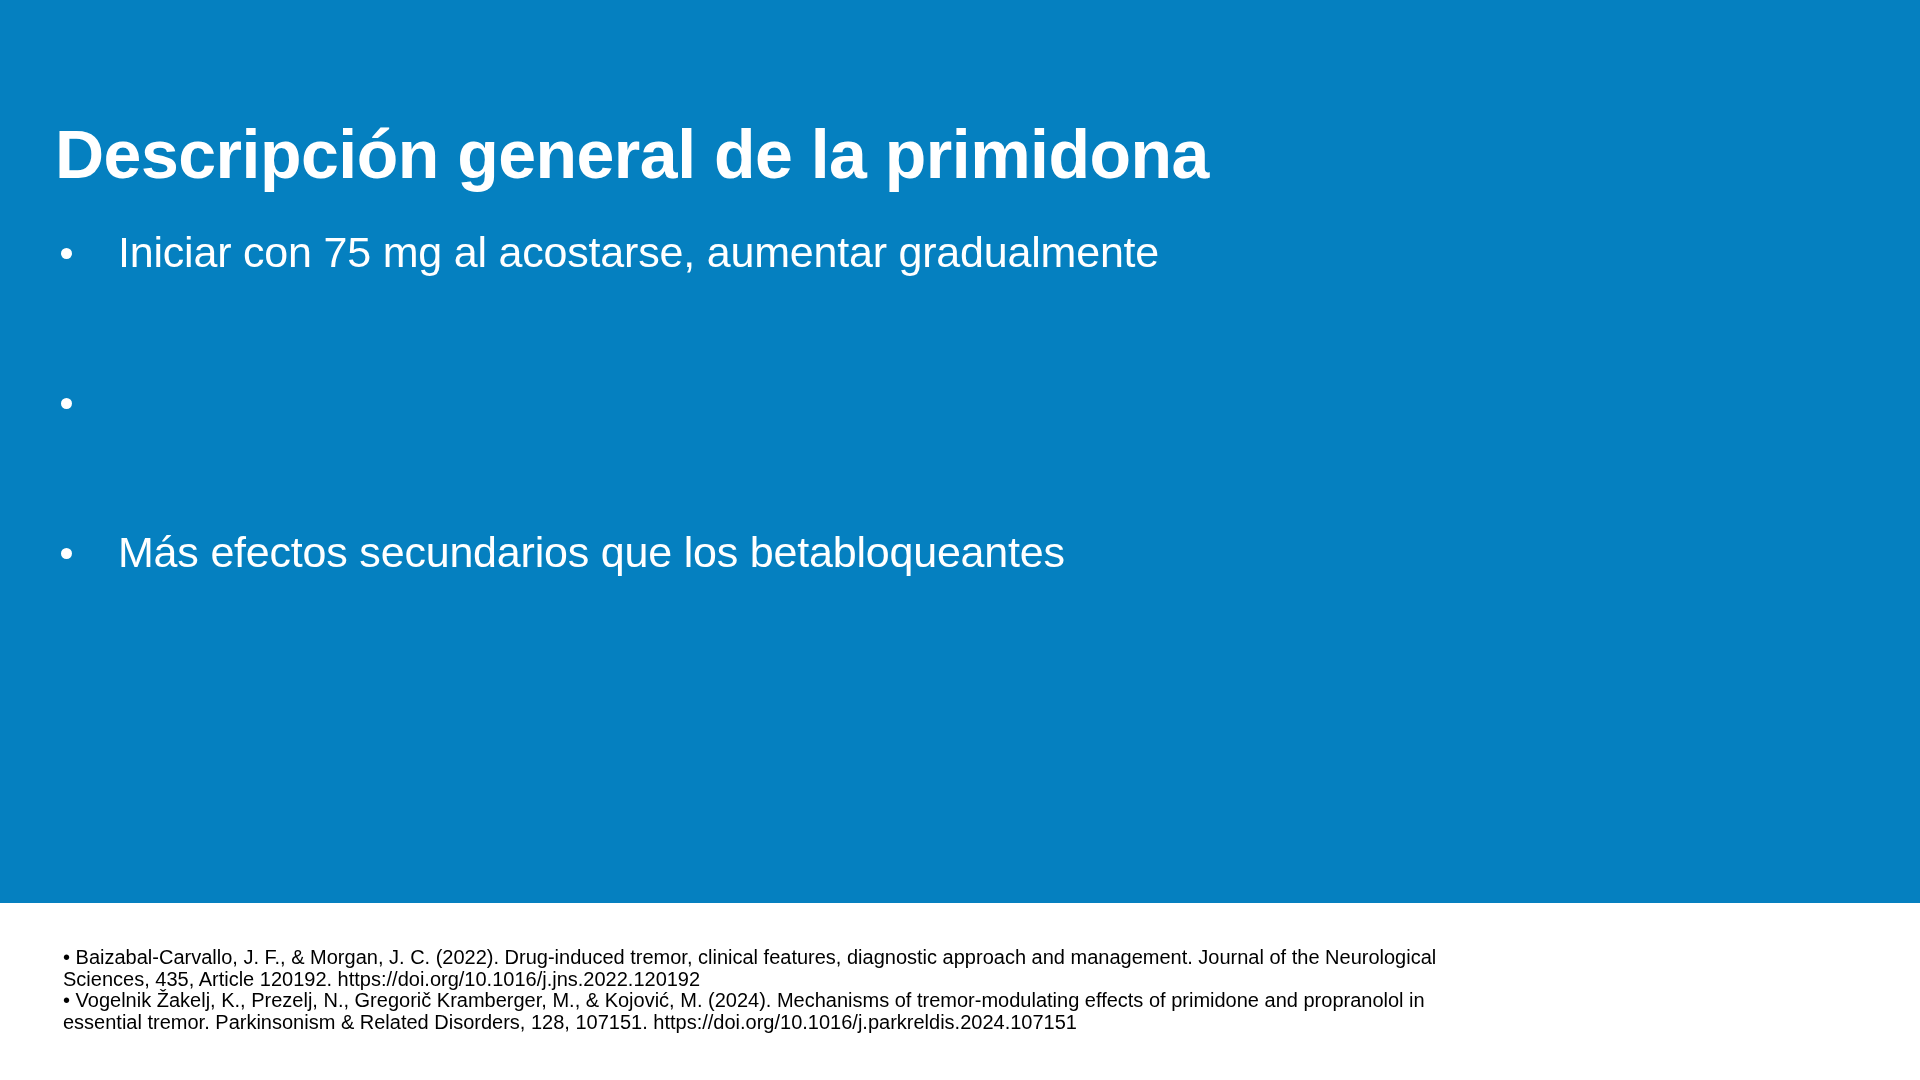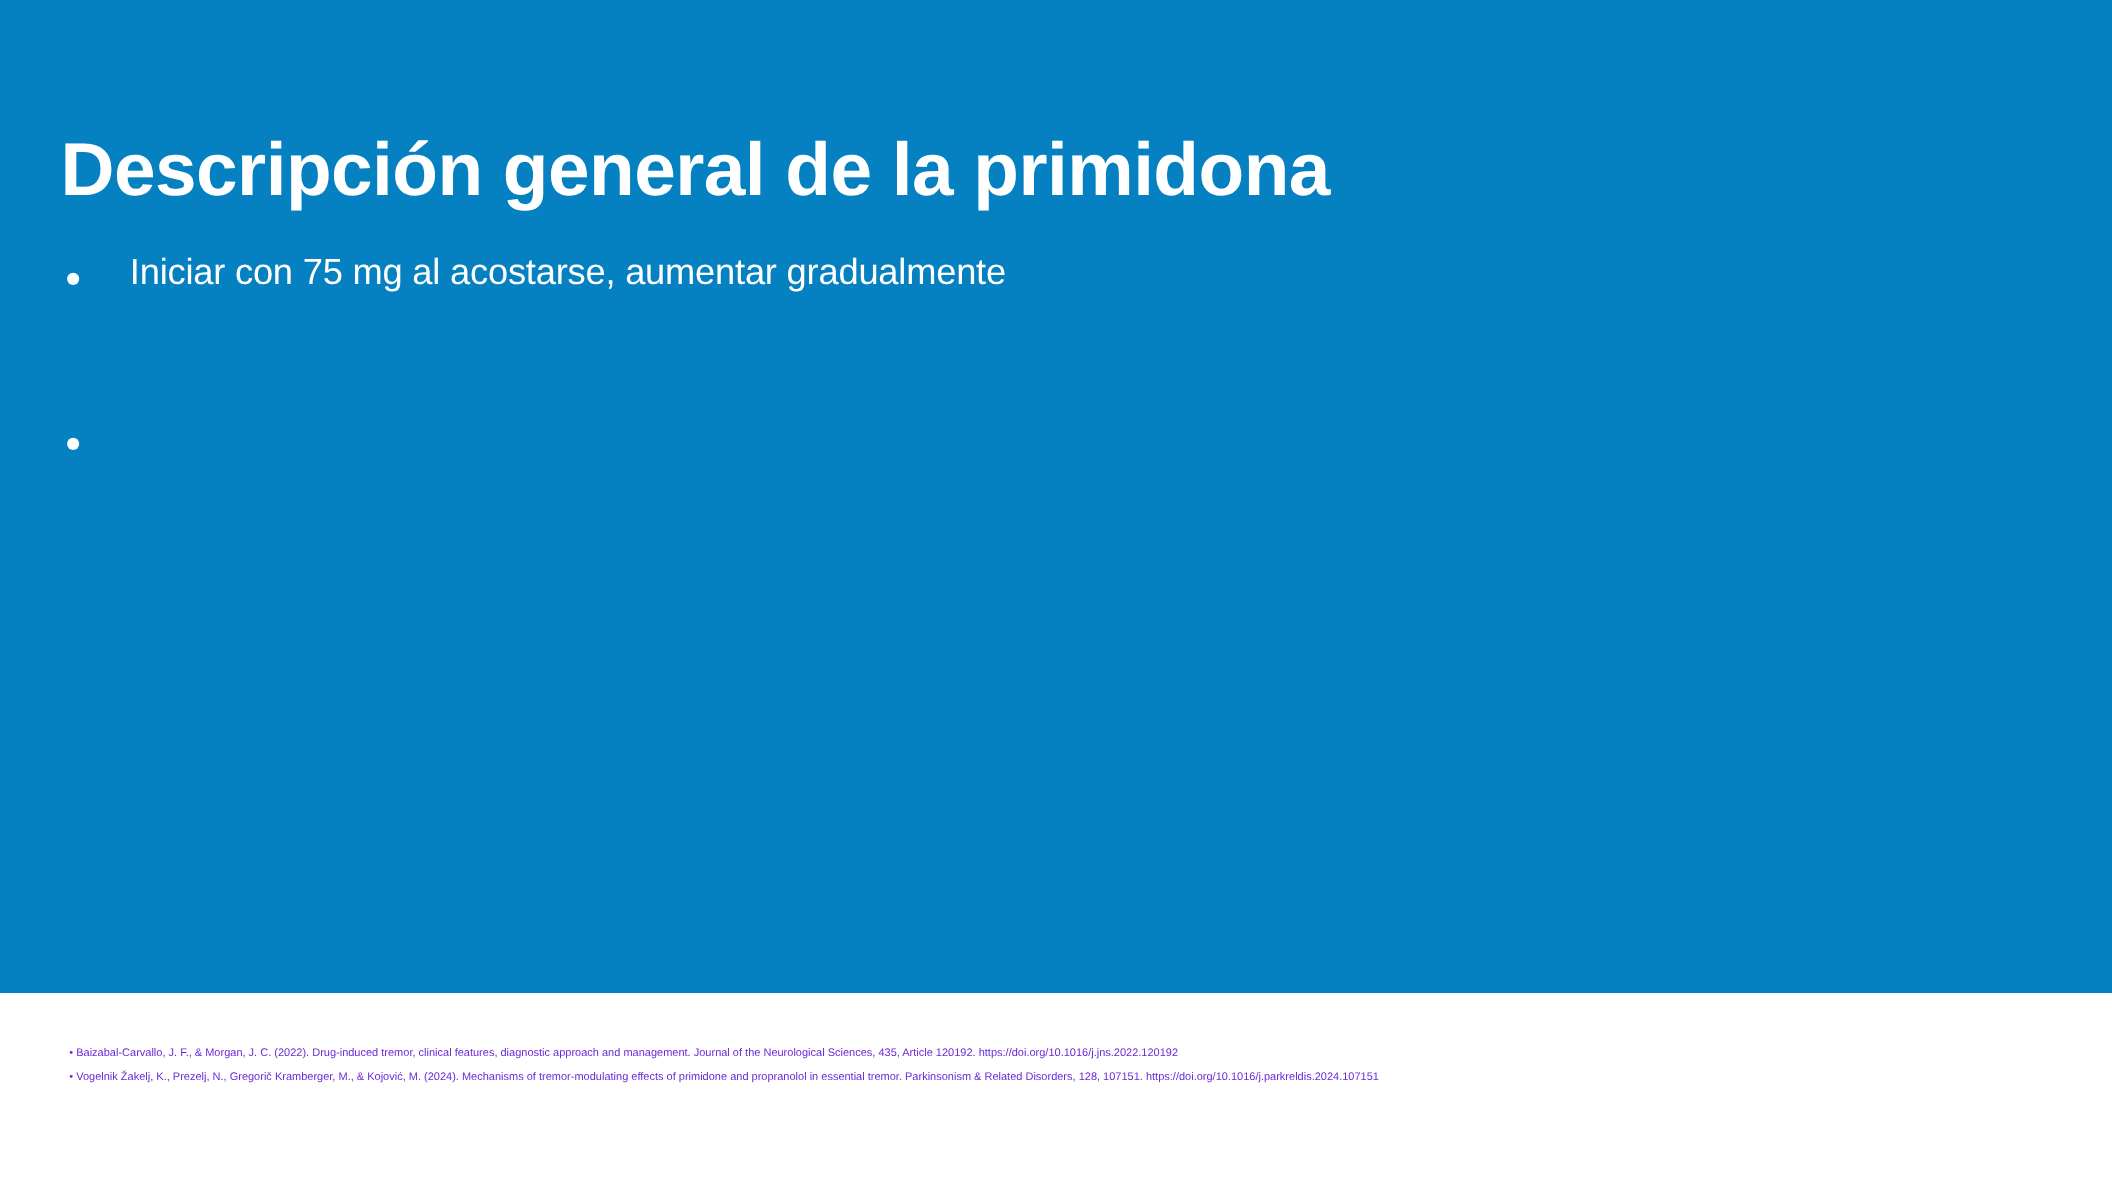--- a/index.html
+++ b/index.html
@@ -68,21 +68,21 @@
     left: 6px;
     top: 20px;
     width: 11px;
     height: 11px;
     border-radius: 50%;
     background: #ffffff;
   }
 
   .bullet-text {
     display: block;
-    font-size: 33px;
+    font-size: 43px;
     color: #ffffff;
     line-height: 1.15;
     font-weight: 400;
     letter-spacing: -0.2px;
     white-space: nowrap;
   }
 
   
   #footer {
     position: absolute;
@@ -91,23 +91,23 @@
     width: 1920px;
     height: 177px;
     background: #ffffff;
   }
 
   #citations {
     position: absolute;
     left: 63px;
     top: 44px;
     width: 1400px;
-    font-size: 10px;
+    font-size: 20px;
     line-height: 21.5px;
-    color: #6d28d9;
+    color: #000000;
     font-family: "Liberation Sans", sans-serif;
   }
 
   .citation-entry {
     display: block;
     margin: 0;
     padding: 0;
   }
 </style>
 </head>
@@ -123,20 +123,24 @@
 
       <li class="bullet-row">
         <span class="bullet-marker"></span>
         <span class="bullet-text">Iniciar con 75 mg al acostarse, aumentar gradualmente</span>
       </li>
 
       <li class="bullet-row">
         <span class="bullet-marker"></span>
       </li>
 
+      <li class="bullet-row">
+        <span class="bullet-marker"></span>
+        <span class="bullet-text">Más efectos secundarios que los betabloqueantes</span>
+      </li>
 
     </ul>
   </div>
 
   <div id="footer">
 
     <div id="citations">
       <p class="citation-entry">• Baizabal-Carvallo, J. F., &amp; Morgan, J. C. (2022). Drug-induced tremor, clinical features, diagnostic approach and management. Journal of the Neurological Sciences, 435, Article 120192. https://doi.org/10.1016/j.jns.2022.120192</p>
       <p class="citation-entry">• Vogelnik Žakelj, K., Prezelj, N., Gregorič Kramberger, M., &amp; Kojović, M. (2024). Mechanisms of tremor-modulating effects of primidone and propranolol in essential tremor. Parkinsonism &amp; Related Disorders, 128, 107151. https://doi.org/10.1016/j.parkreldis.2024.107151</p>
     </div>

